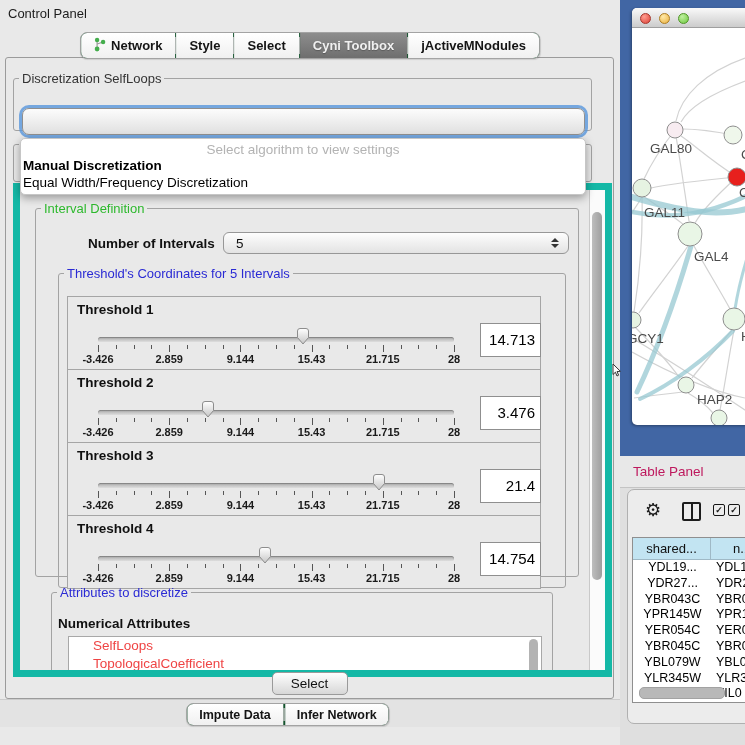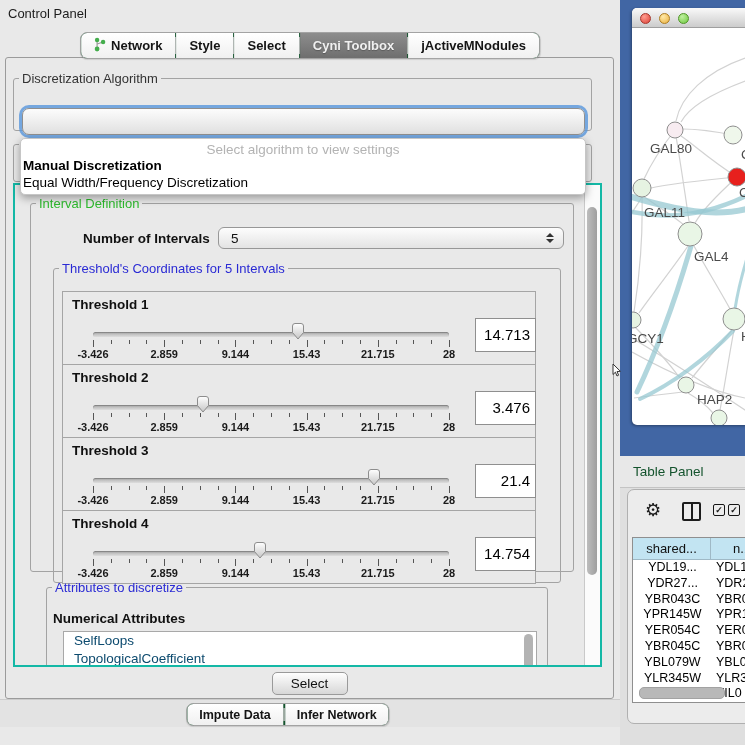--- a/index.html
+++ b/index.html
@@ -44,21 +44,21 @@
   #td-combo{left:9px;top:14px;right:8px;height:22px;}
 
   
   #popup{position:absolute;left:14px;top:80px;width:564px;height:55px;background:#ffffff;border:1px solid #c6c6c6;
          border-radius:5px;box-shadow:0 3px 9px rgba(0,0,0,.35);z-index:40;}
   #popup .hint{text-align:center;color:#b3b3b3;font-size:13.5px;margin-top:3px;}
   #popup .opt{font-size:13.5px;color:#000;padding-left:2px;line-height:17px;}
   #popup .opt.bold{font-weight:bold;}
 
   
-  #viewport{position:absolute;left:7px;top:125px;width:585px;height:480px;border:2px solid #14b8a6;
+  #viewport{position:absolute;left:7px;top:125px;width:585px;height:480px;border:7px solid #14b8a6;
             background:#e9e9e9;overflow:hidden;}
   #vscroll{position:absolute;right:0;top:0;bottom:0;width:15px;background:#fbfbfb;border-left:1px solid #c9c9c9;}
   #vthumb{position:absolute;left:2px;top:22px;width:10px;height:368px;border-radius:6px;
           background:linear-gradient(90deg,#bdbdbd,#9e9e9e);}
 
   #int-group{left:15px;top:11px;width:542px;height:374px;}
   #int-group>legend{color:#2db92d;}
   #num-label{position:absolute;left:52px;top:20px;font-size:13.5px;font-weight:bold;color:#111;}
   #num-spinner{left:187px;top:16px;width:346px;height:22px;}
   #thr-group{left:22px;top:50px;width:506px;height:320px;}
@@ -76,21 +76,21 @@
   .tlabels{position:absolute;left:30px;top:56px;width:356px;height:12px;}
   .tlabel{position:absolute;transform:translateX(-50%);font-size:11px;font-weight:bold;color:#1a1a1a;white-space:nowrap;}
   .handle{position:absolute;top:30px;width:16px;height:19px;}
   .th-value{position:absolute;left:412px;top:26px;width:54px;height:32px;background:#fff;border:1px solid #8f8f8f;
             font-size:15px;color:#000;text-align:right;line-height:32px;padding-right:5px;}
 
   #attr-group{left:31px;top:395px;width:500px;height:100px;}
   #attr-group>legend{color:#2a2ad4;}
   #attr-sub{position:absolute;left:6px;top:16px;font-size:13.5px;font-weight:bold;color:#111;}
   #attr-list{position:absolute;left:16px;top:36px;width:472px;height:60px;background:#fff;border:1px solid #a8a8a8;overflow:hidden;}
-  .attr-item{font-size:13.5px;color:#0c4a6e;padding-left:10px;line-height:18px;white-space:nowrap;}
+  .attr-item{font-size:13.5px;color:#ef4444;padding-left:24px;line-height:18px;white-space:nowrap;}
   #attr-thumb{position:absolute;right:3px;top:2px;width:9px;height:40px;border-radius:5px;background:#b3b3b3;}
 
   #apply-btn{position:absolute;left:50%;top:614px;transform:translateX(-50%);width:74px;height:21px;
              border:1px solid #9a9a9a;border-radius:5px;background:linear-gradient(#fefefe,#d7d7d7);
              font-size:13.5px;color:#111;text-align:center;line-height:21px;}
   #bottom-band{position:absolute;left:0;top:699px;width:620px;height:27px;background:#e3e3e3;border-top:1px solid #cccccc;}
 
   
   #cursor{position:absolute;left:612px;top:363px;z-index:60;}
 
@@ -102,21 +102,21 @@
   #net-titlebar{position:absolute;left:0;top:0;width:100%;height:20px;border-radius:5px 0 0 0;
                 background:linear-gradient(#f9f9f9,#cccccc);border-bottom:1px solid #9f9f9f;box-sizing:border-box;}
   .light{position:absolute;top:4.5px;width:11px;height:11px;border-radius:50%;box-sizing:border-box;}
   #light-red{left:8px;background:radial-gradient(circle at 35% 30%,#ff9d90,#dd4136);border:1px solid #a5352c;}
   #light-yellow{left:27px;background:radial-gradient(circle at 35% 30%,#ffe9a8,#eab03d);border:1px solid #ad7d22;}
   #light-green{left:46px;background:radial-gradient(circle at 35% 30%,#c0f0a0,#6dc93e);border:1px solid #4f9427;}
   #net-svg{position:absolute;left:0;top:20px;width:115px;height:397px;}
 
   #tp-header{position:absolute;left:0;top:456px;width:125px;height:31px;background:#e8e8e8;
              border-bottom:1px solid #c4c4c4;}
-  #tp-title{position:absolute;left:13px;top:8px;font-size:13.5px;color:#14532d;}
+  #tp-title{position:absolute;left:13px;top:8px;font-size:13.5px;color:#be185d;}
   #tp-card{position:absolute;left:7px;top:489px;width:125px;height:233px;background:#ececec;
            border:1px solid #b0b0b0;border-radius:7px 0 0 7px;}
   #gear{position:absolute;left:17px;top:9px;font-size:18px;color:#1c1c1c;}
   #col-icon{position:absolute;left:54px;top:12px;width:15px;height:15px;border:2px solid #1c1c1c;border-radius:2px;}
   #col-icon::after{content:"";position:absolute;left:6.5px;top:0;width:2px;height:15px;background:#1c1c1c;}
   .cb{position:absolute;top:14px;width:10px;height:10px;border:1.5px solid #151515;border-radius:2px;
       font-size:9px;line-height:10px;text-align:center;color:#151515;font-weight:bold;}
   #cb1{left:85px;}#cb2{left:100px;}
   #tbl{position:absolute;left:4px;top:47px;width:120px;height:166px;background:#fff;border:1px solid #8f8f8f;
        box-sizing:border-box;overflow:hidden;}
@@ -164,21 +164,21 @@
         <span>Cyni Toolbox</span>
       </div>
       <div class="tabsep"></div>
       <div class="tab">
         <span>jActiveMNodules</span>
       </div>
     </div>
 
   <div id="panel">
     <fieldset id="alg-group">
-      <legend>Discretization Algorithm</legend>
+      <legend>Discretization SelfLoops</legend>
       <div id="alg-combo"></div>
     </fieldset>
 
     <fieldset id="td-group">
       <legend>Table Data</legend>
       <div id="td-combo" class="combo">
         <span>galFiltered.sif default node</span>
         <span class="stepper">
             <span class="up"></span>
             <span class="dn"></span>

